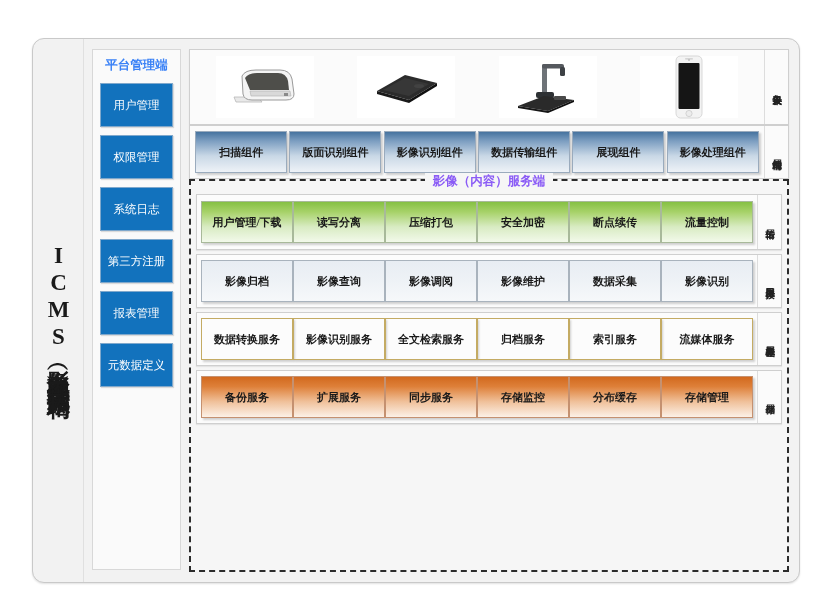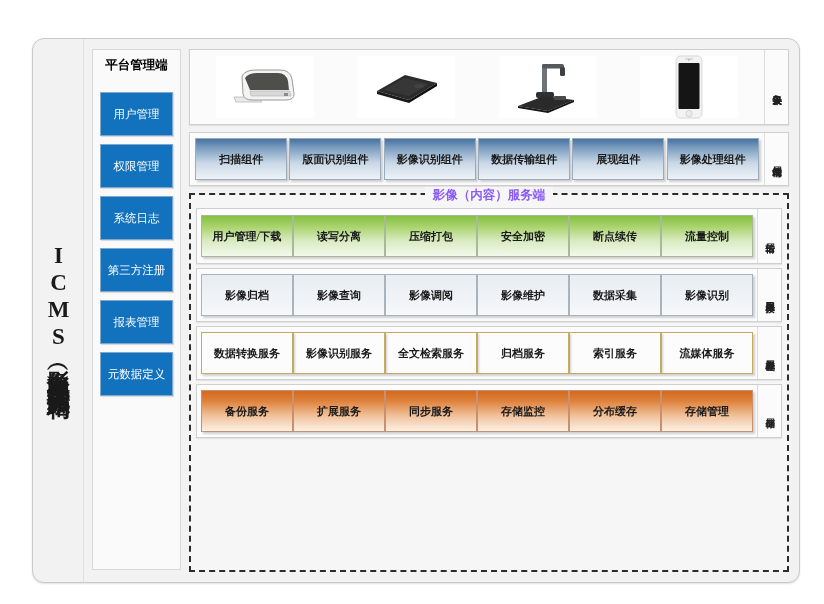--- a/index.html
+++ b/index.html
@@ -50,23 +50,23 @@
     background: #fafafa;
     border: 1px solid #d8d8d8;
     display: flex;
     flex-direction: column;
     align-items: center;
     padding-top: 7px;
   }
   #sidebar-title {
     font-size: 12.5px;
     font-weight: bold;
-    color: #000000;
-    font-family: "Liberation Serif", "DejaVu Serif", serif;
-    margin-bottom: 18px;
+    color: #3b82f6;
+    font-family: "Liberation Serif", "DejaVu Serif", serif;
+    margin-bottom: 9px;
   }
   .side-btn {
     width: 73px; height: 44px;
     background: #1272bd;
     border: 1px solid #7fa8cc;
     color: #ffffff;
     font-size: 11.5px;
     font-family: "Liberation Serif", "DejaVu Serif", serif;
     display: flex; align-items: center; justify-content: center;
     margin-bottom: 8px;
@@ -74,21 +74,20 @@
     cursor: pointer;
     white-space: nowrap;
   }
 
   
   #main {
     flex: 1;
     display: flex;
     flex-direction: column;
     padding: 10px 10px 10px 2px;
-    gap: 7px;
   }
 
   
   .band {
     display: flex;
     align-items: stretch;
     background: #fbfbfb;
     border: 1px solid #cfcfcf;
     box-shadow: 0 1px 1px rgba(0,0,0,0.07);
   }

